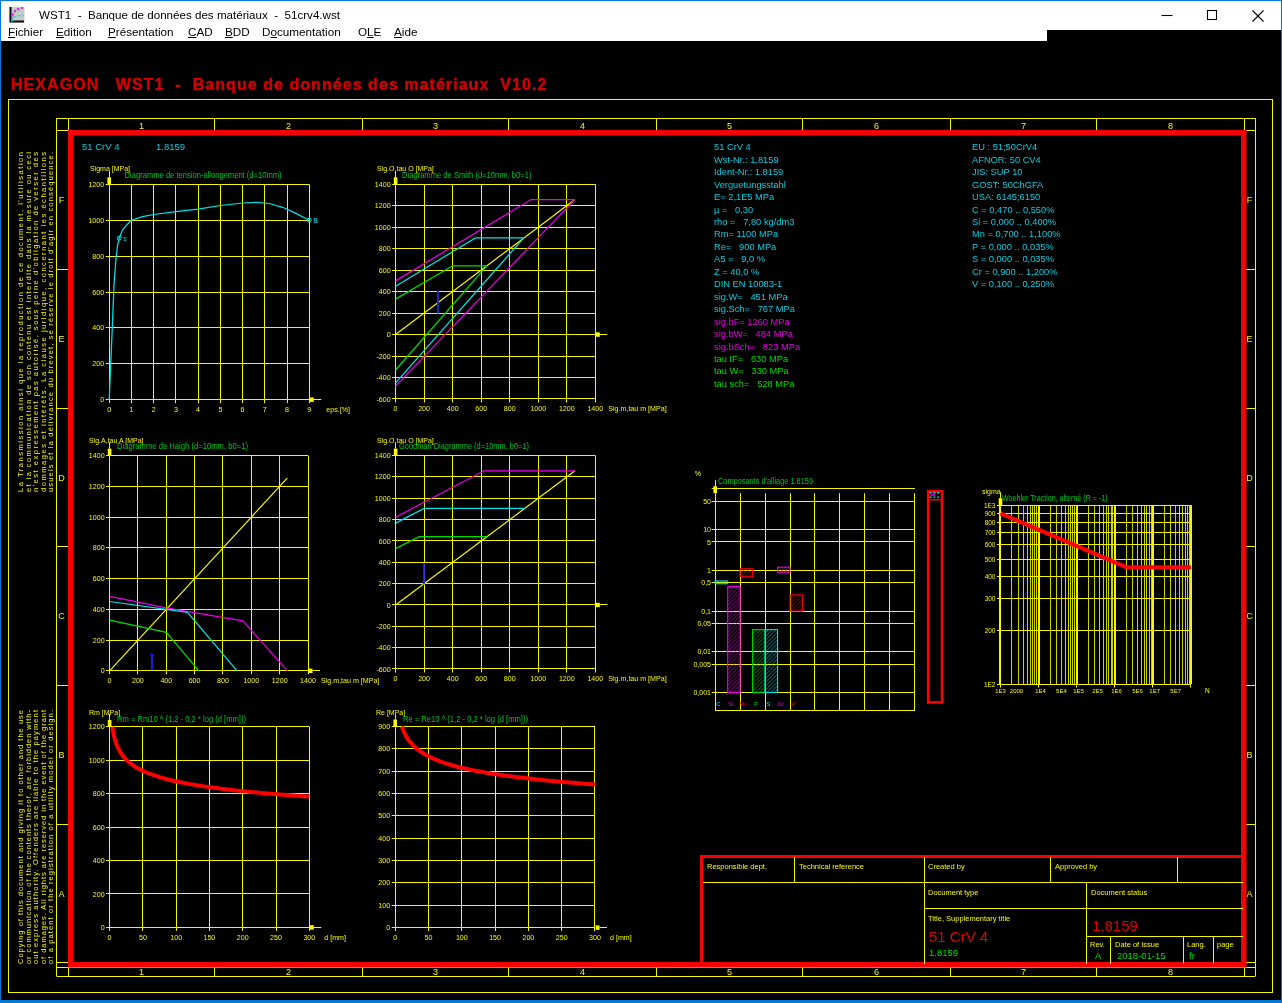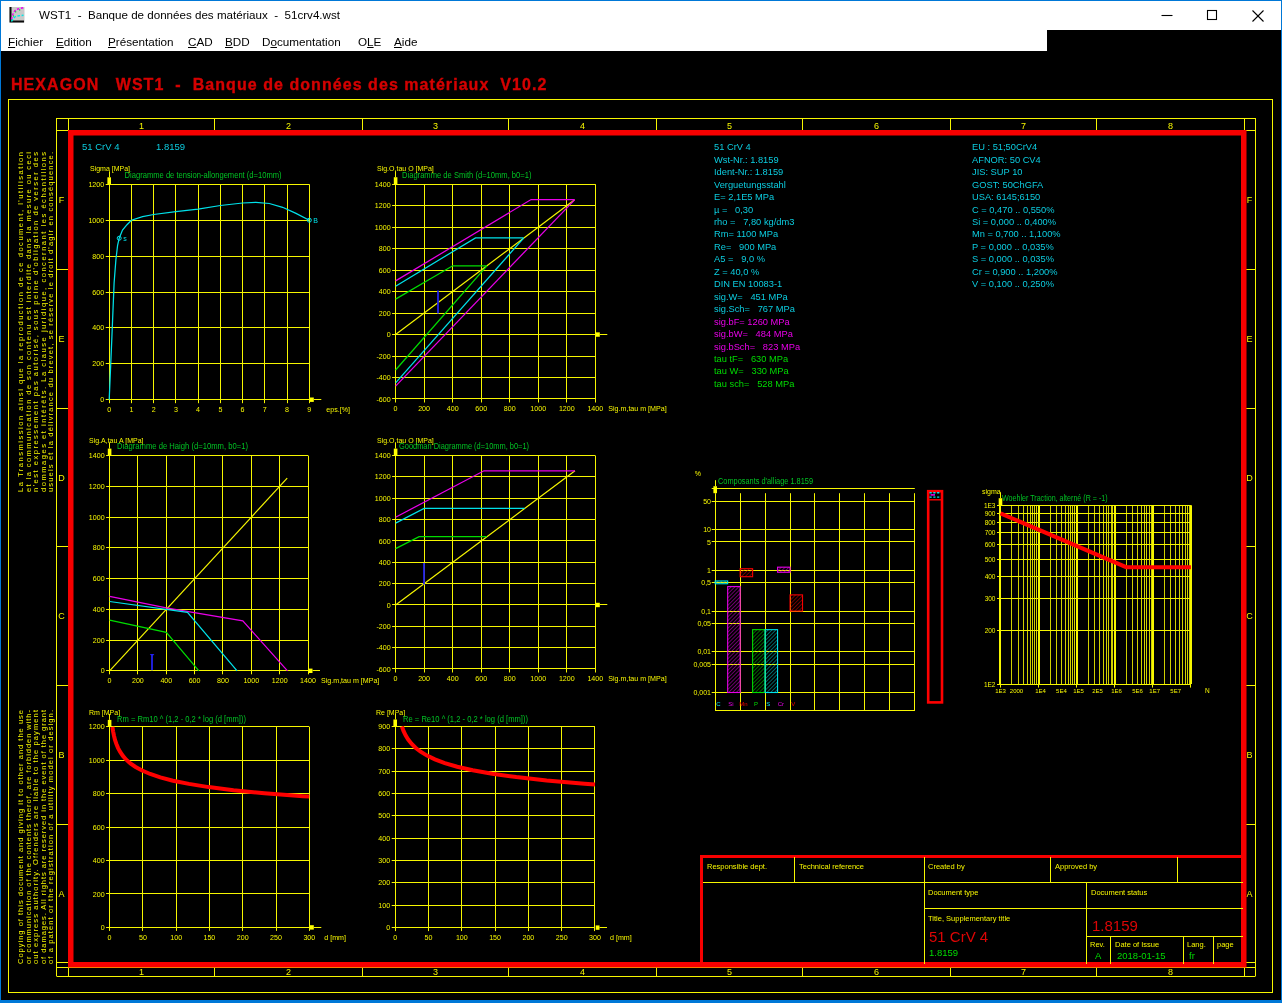--- a/index.html
+++ b/index.html
@@ -1,17 +1,17 @@
 <!DOCTYPE html>
 <html><head><meta charset="utf-8">
 <style>
 html,body{margin:0;padding:0;}
 body{width:1282px;height:1003px;background:#000;font-family:"Liberation Sans",sans-serif;overflow:hidden;position:relative;}
 #titlebar{position:absolute;left:0;top:0;width:1282px;height:30px;background:#fff;}
-#menubar{position:absolute;left:0;top:30px;width:1047px;height:21px;background:#fff;}
+#menubar{position:absolute;left:0;top:20px;width:1047px;height:21px;background:#fff;}
 #menubar span{position:absolute;top:0;font-size:11.7px;color:#000;white-space:pre;}
 #title-text{position:absolute;left:31px;top:8px;font-size:11.6px;color:#000;white-space:pre;margin-left:8px;}
 #heading{position:absolute;left:11px;top:76px;font-size:16px;font-weight:bold;letter-spacing:1.05px;color:#d40000;white-space:pre;-webkit-text-stroke:0.35px #d40000;}
 .bb{position:absolute;background:#0078d7;}
 svg{position:absolute;left:0;top:0;}
 u{text-decoration:underline;}
 </style></head>
 <body>
 <div id="titlebar"></div>
 <div id="menubar">

